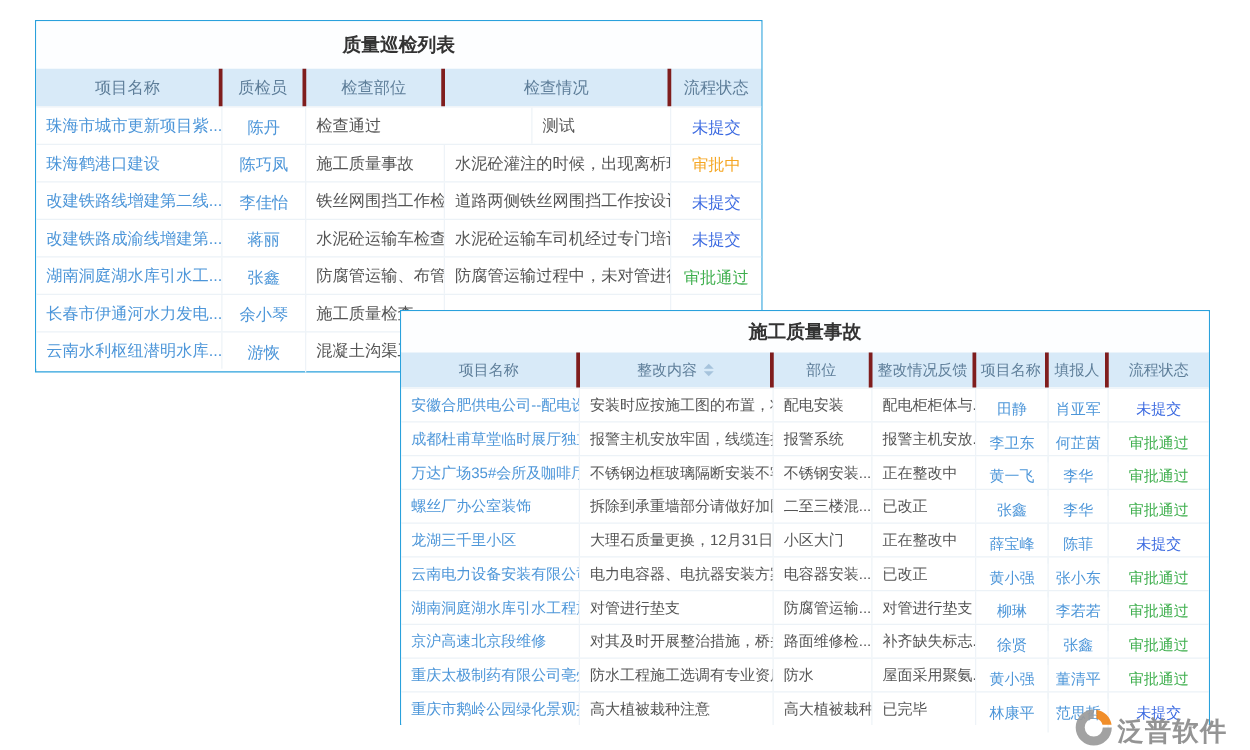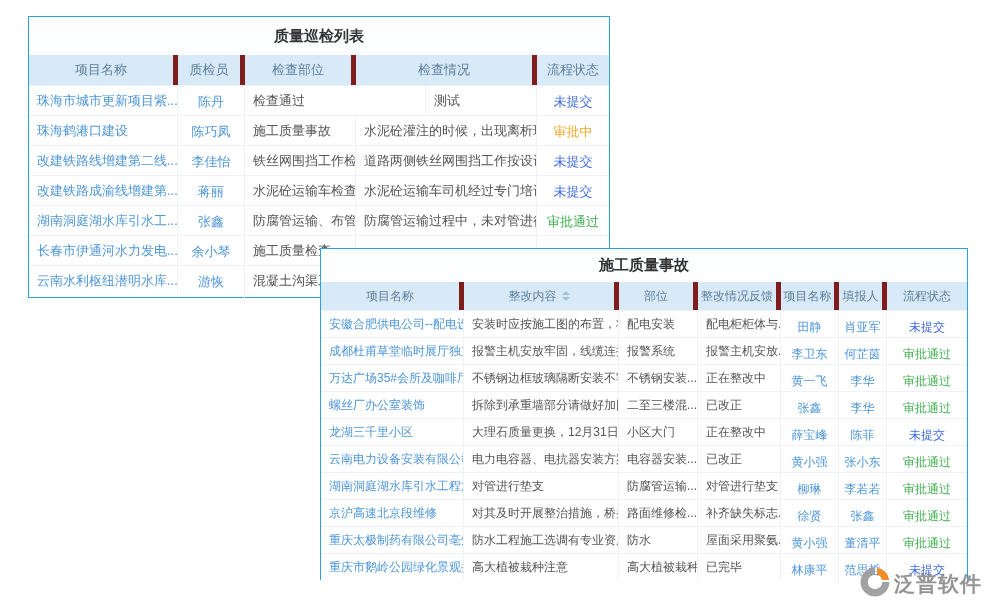--- a/index.html
+++ b/index.html
@@ -3,21 +3,21 @@
 <meta charset="utf-8">
 <style>
   * { margin:0; padding:0; box-sizing:border-box; }
   html,body { width:1000px; height:600px; background:#ffffff; overflow:hidden;
               font-family:"Liberation Sans","DejaVu Sans",sans-serif; }
   .panel { position:absolute; background:#fff; border:1px solid #2aa1dc; }
   .panel-title { display:flex; align-items:center; justify-content:center;
                  font-weight:bold; color:#333; background:#fdfeff; }
   .thead { display:flex; background:#d8eaf8; color:#5e7e99; }
   .hcell { display:flex; align-items:center; justify-content:center;
-           border-right:5px solid #7f1d1d; overflow:hidden; white-space:nowrap; }
+           border-right:3px solid #7f1d1d; overflow:hidden; white-space:nowrap; }
   .hcell:last-child { border-right:none; }
   .trow { display:flex; border-top:1px solid #ecf2f7; background:#fff; }
   .cell { display:flex; align-items:center; overflow:hidden; white-space:nowrap;
           border-right:1px solid #eef3f8; color:#555; padding:0 8px; }
   .cell:last-child { border-right:none; }
   .cell.center { justify-content:center; padding:16px 2px; }
   .cell.link { color:#4d96d9; }
 
   
   #table1 { left:28px; top:16px; width:582px; height:282px; z-index:1; }

